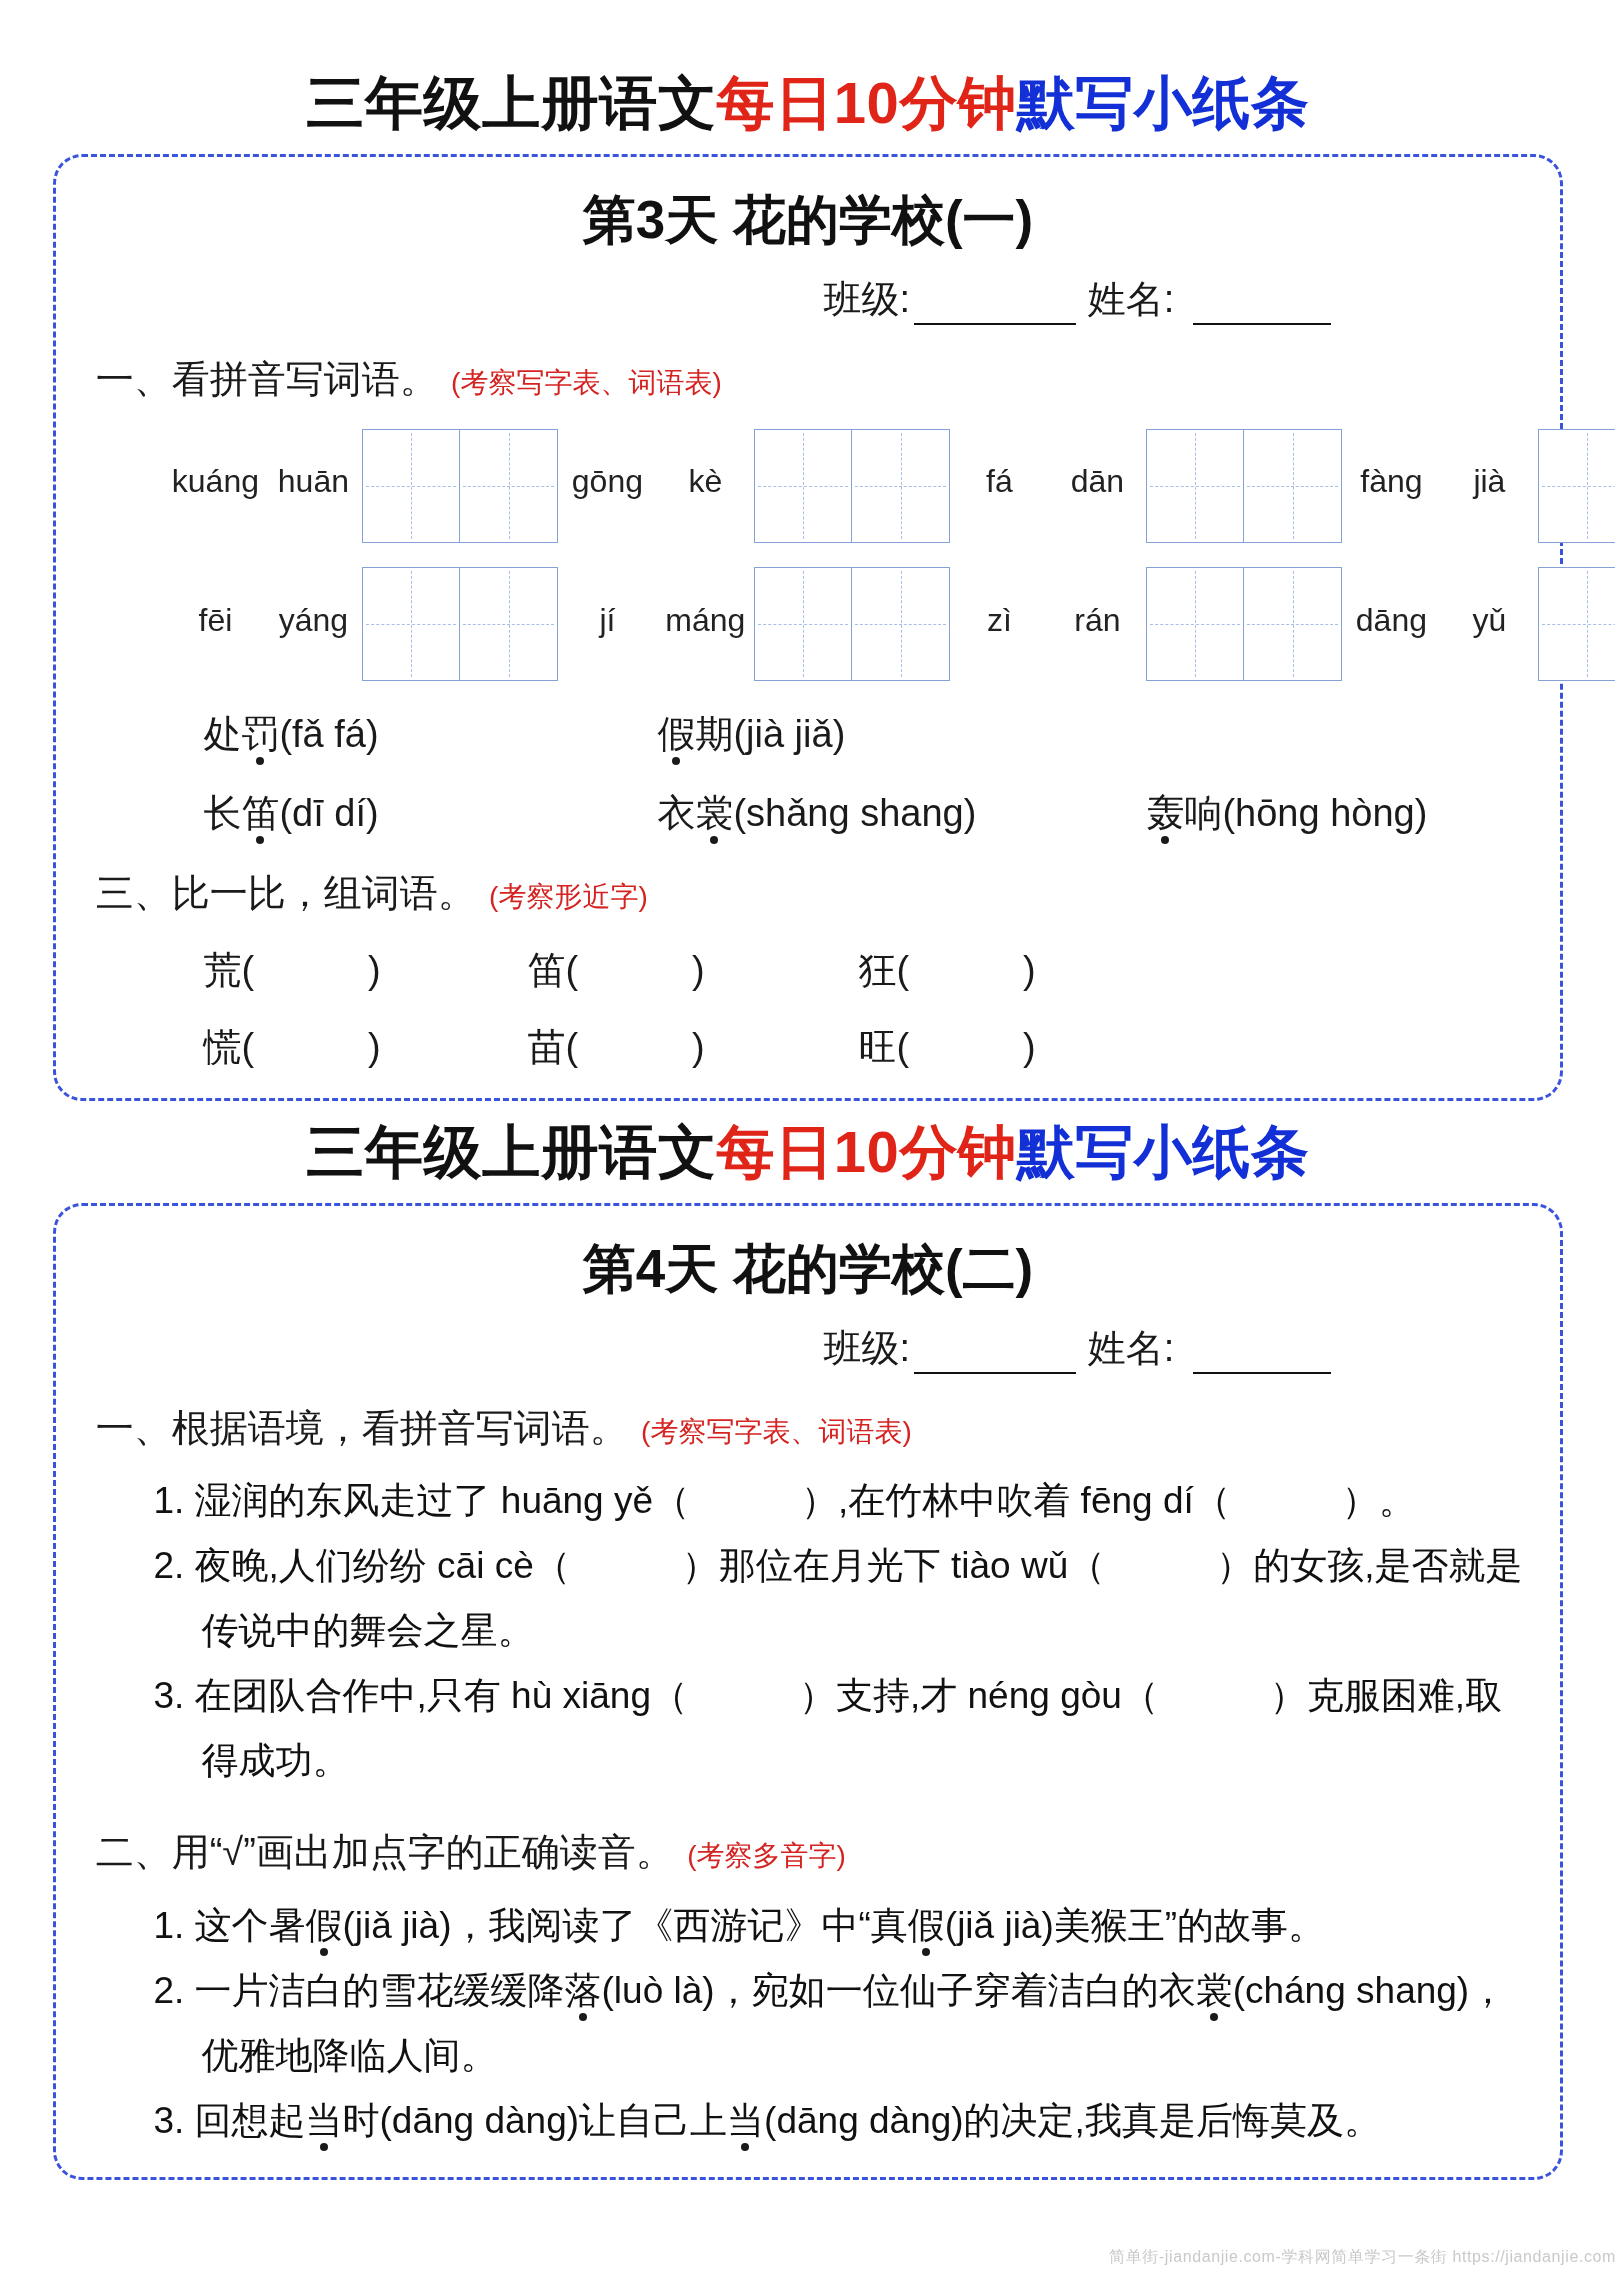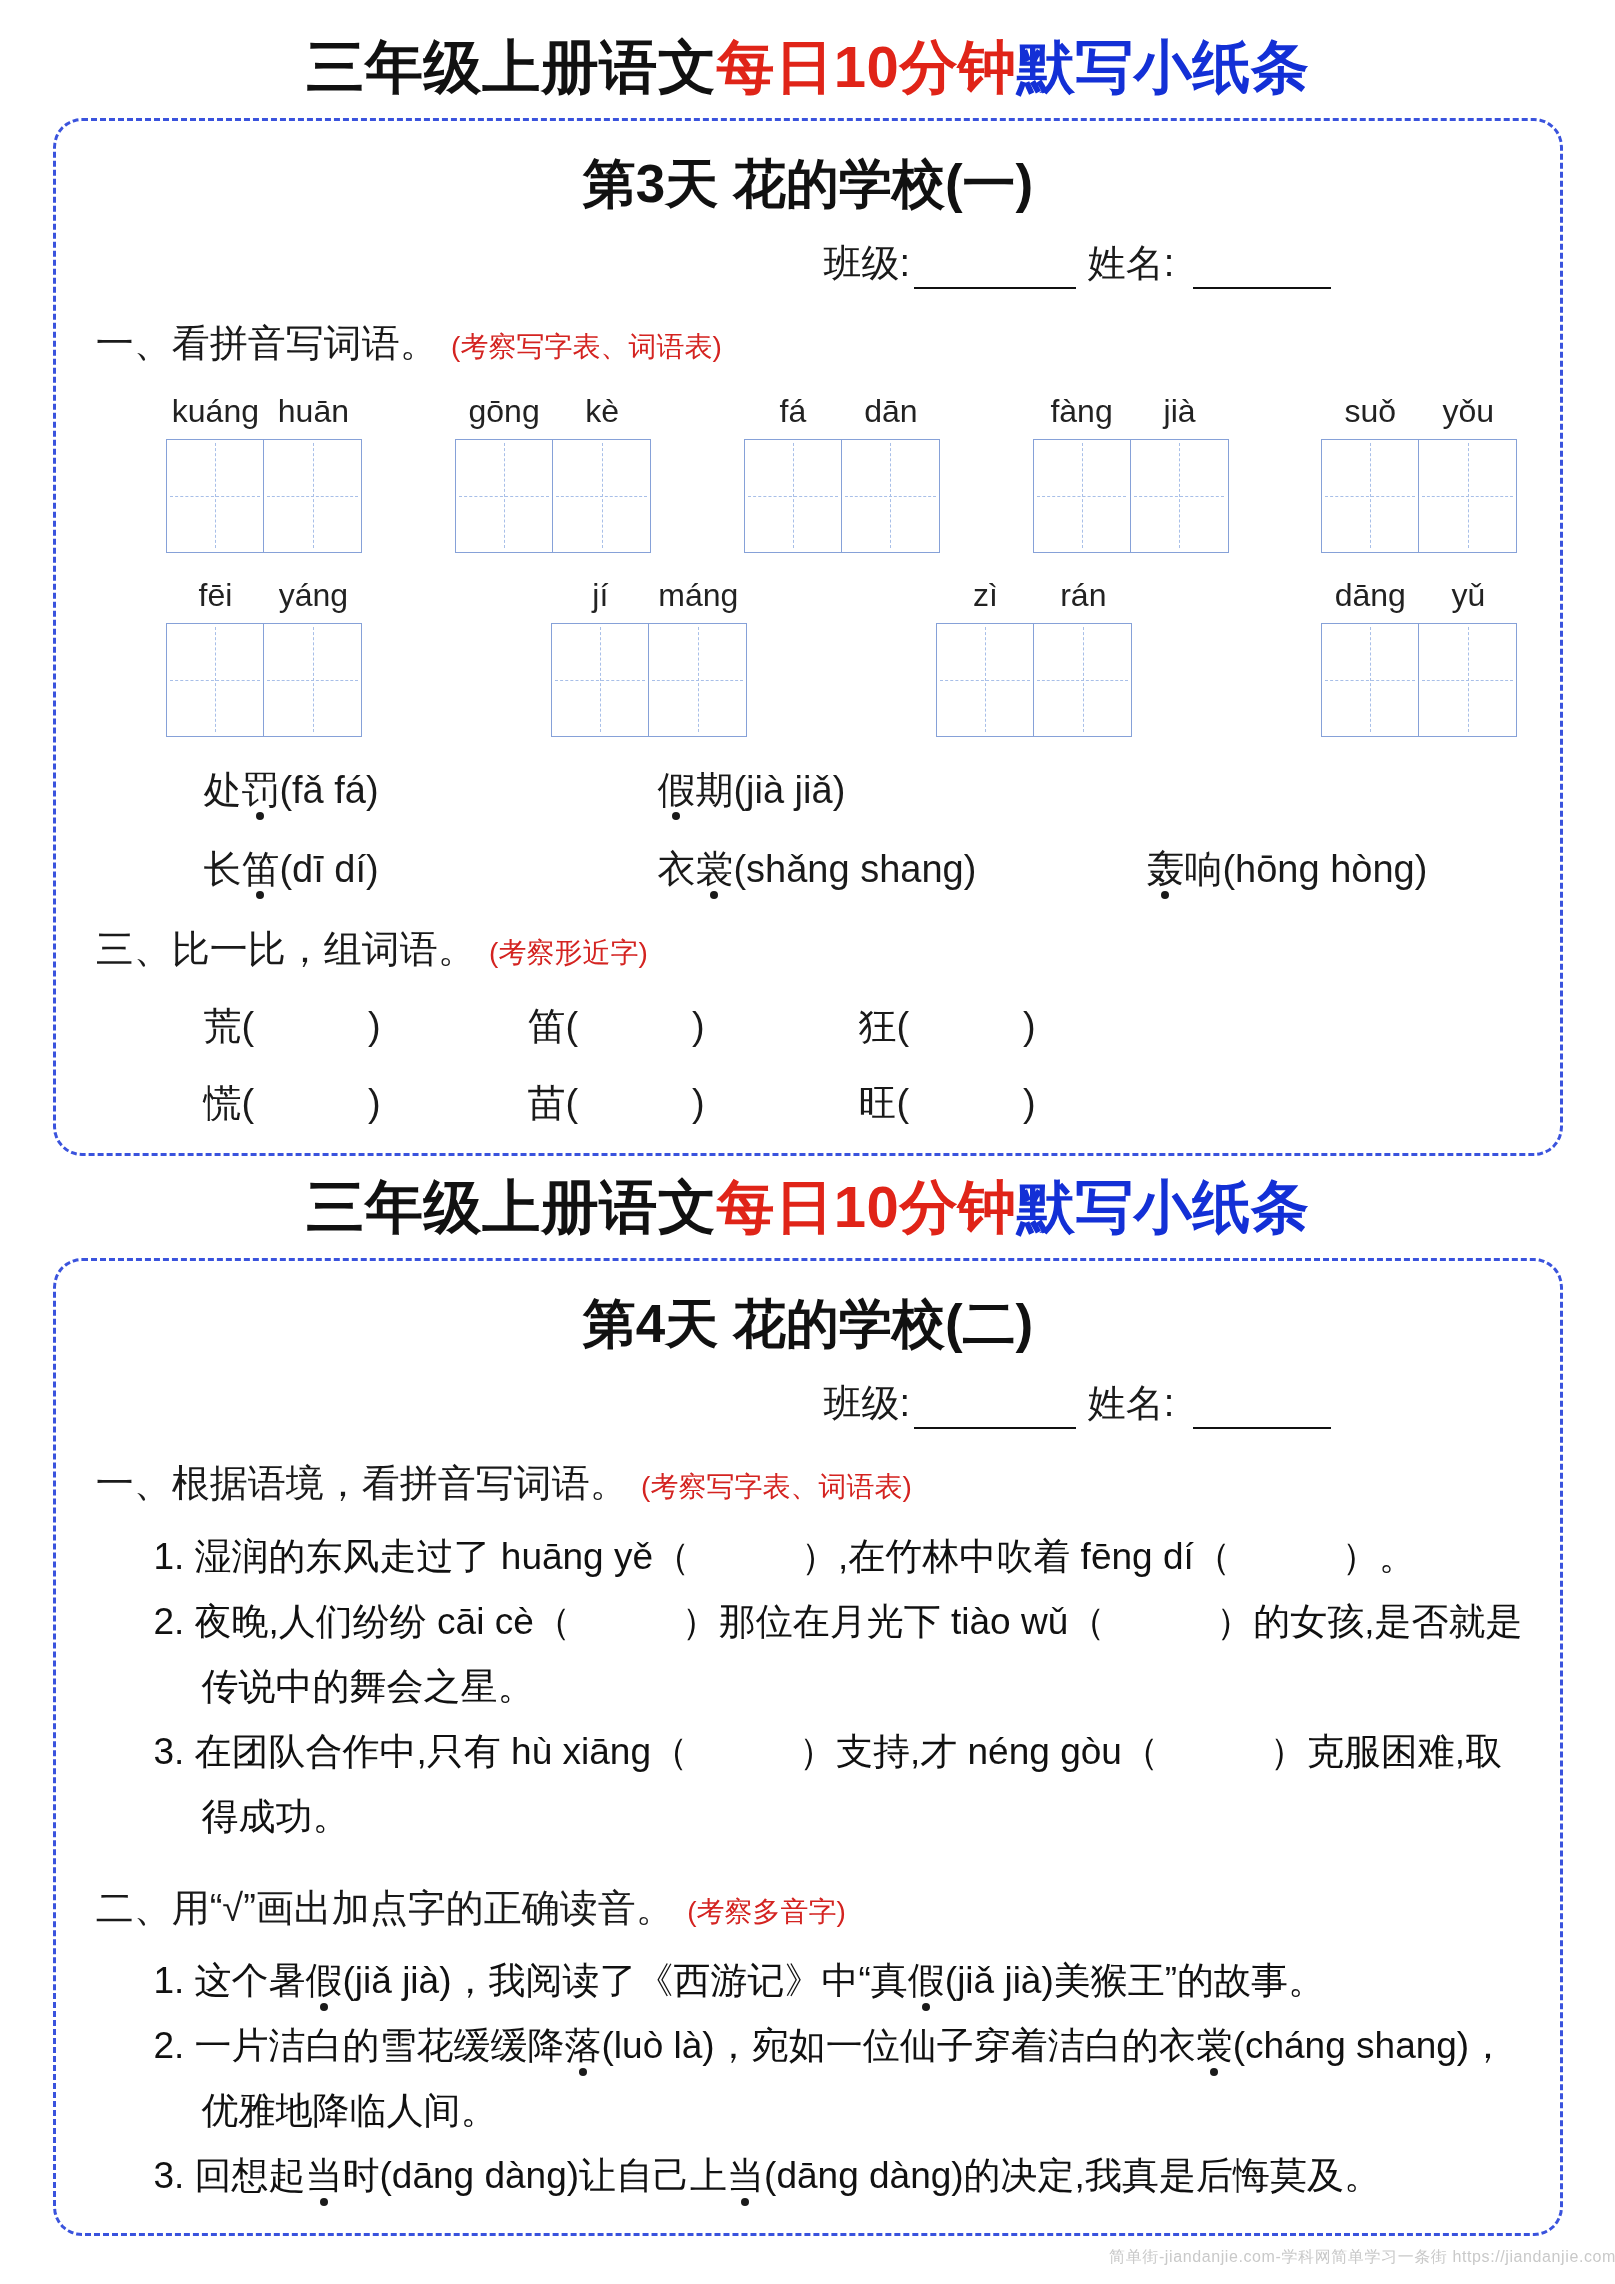--- a/index.html
+++ b/index.html
@@ -2,21 +2,21 @@
 <html style="font-size:9.8px"><head>
 <meta charset="utf-8">
 <style>
   * { margin:0; padding:0; box-sizing:border-box; }
   html,body { background:#ffffff; }
   body {
     width:1616px; height:2284px; overflow:hidden; position:relative;
     font-family:"Liberation Sans","DejaVu Sans",sans-serif;
     color:#1a1a1a;
   }
-  .page { width:1616px; height:2231px; padding:34px 43px 8px; }
+  .page { width:1616px; height:2231px; padding:34px 43px 8px;margin-top:36px; }
 
   
   .main-header {
     text-align:center; font-size:58px; font-weight:900; letter-spacing:0.6px;
     white-space:nowrap; line-height:1.15;
   }
   .h-black { color:#111111; }
   .h-red   { color:#e02418; }
   .h-blue  { color:#1330d6; }
 
@@ -37,21 +37,21 @@
 
   .sec-heading { font-size:38px; margin-top:29px; margin-left:15.3px; }
   .sec-note { color:#d42320; font-size:28px; margin-left:13.4px; }
 
   
   .grid-block { margin-top:23px; }
   .grid-row {
     display:flex; justify-content:space-between;
     margin-left:86px; margin-right:18.3px; margin-top:24.4px;
   }
-  .word-group { display:flex; flex-direction:column; align-items:center; }
+  .word-group { display:flex; flex-direction:row; align-items:center; }
   .pinyin-pair { display:flex; font-size:32px; color:#222; margin-bottom:8.6px; }
   .pinyin-pair span { width:98px; text-align:center; white-space:nowrap; }
   .box-pair { display:flex; }
   .gbox {
     width:98px; height:114px; border:1.8px solid #86a1d8; position:relative; background:#fff;
   }
   .gbox + .gbox { border-left:none; }
   .gbox i { display:block; position:absolute; }
   .gbox .hl { left:3.1px; right:3.1px; top:50%; border-top:1.2px dashed #a8bfe8; }
   .gbox .vl { top:3.1px; bottom:3.1px; left:50%; border-left:1.2px dashed #a8bfe8; }

